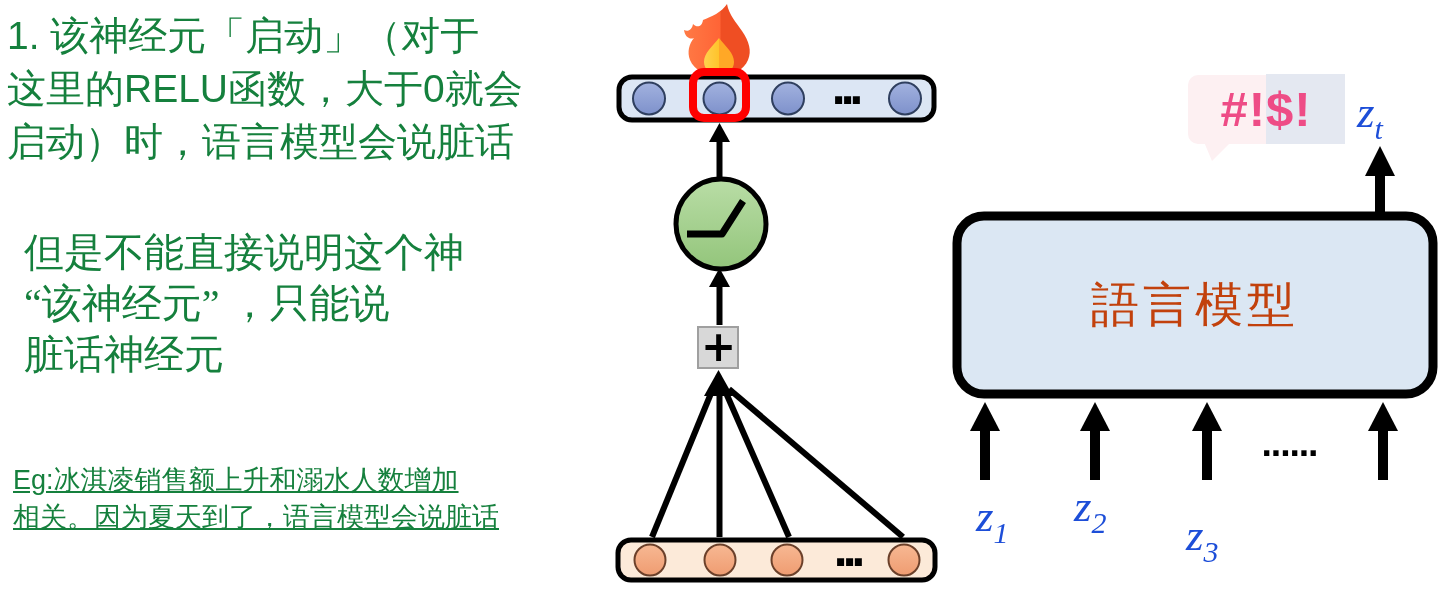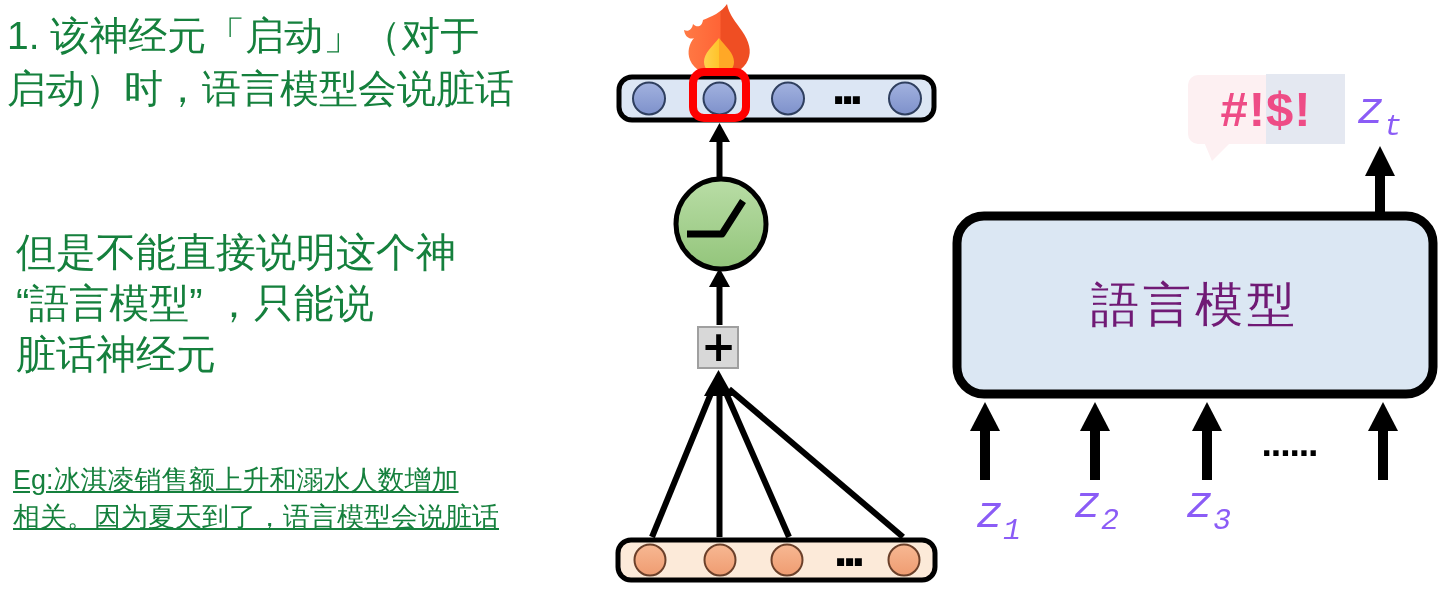--- a/index.html
+++ b/index.html
@@ -2,56 +2,57 @@
 <html><head>
 <meta charset="utf-8">
 <style>
   html,body{margin:0;padding:0;background:#fff;}
   .canvas{
     position:relative;width:1453px;height:592px;background:#ffffff;
     font-family:"Liberation Sans","DejaVu Sans",sans-serif;overflow:hidden;
   }
   .note{position:absolute;color:#15803d;white-space:nowrap;}
   .note-1{left:7px;top:9px;font-size:39px;line-height:53px;}
-  .note-2{left:16px;top:227px;font-size:40px;line-height:51px;}
+  .note-2{left:24px;top:227px;font-size:40px;line-height:51px;font-family:Liberation Serif, serif;}
   .note-eg{left:13px;top:462px;font-size:27px;line-height:37px;text-decoration:underline;}
   .diagram-svg{position:absolute;left:0;top:0;width:1453px;height:592px;}
   .svg-ellipsis{font-family:"DejaVu Sans",sans-serif;font-weight:bold;fill:#000;}
   .plus-sign{font-family:"DejaVu Sans",sans-serif;font-weight:bold;fill:#000;}
   .lm-label{
     position:absolute;left:953px;top:212px;width:484px;height:186px;
     display:flex;align-items:center;justify-content:center;
-    font-size:48px;letter-spacing:4px;color:#701a75;
+    font-size:48px;letter-spacing:4px;color:#c2410c;
   }
   .swear-label{
     position:absolute;left:1196px;top:80px;width:140px;height:58px;
     display:flex;align-items:center;justify-content:center;
     font-size:49px;font-weight:bold;color:#ee4c86;letter-spacing:1px;
   }
-  .token{position:absolute;font-family:Liberation Mono, monospace;
-    font-style:italic;font-size:45px;color:#8b5cf6;white-space:nowrap;}
+  .token{position:absolute;font-family:Liberation Serif, serif;
+    font-style:italic;font-size:45px;color:#1d4ed8;white-space:nowrap;}
   .token sub{font-size:30px;line-height:0;vertical-align:-12px;}
   .tok-zt{left:1357px;top:86px;}
   .tok-z1{left:976px;top:490px;}
   .tok-z2{left:1074px;top:480px;}
-  .tok-z3{left:1186px;top:480px;}
+  .tok-z3{left:1186px;top:509px;}
   .tok-zt1{left:1353px;top:490px;}
 </style>
 </head>
 <body>
 
 <div class="canvas">
 
   <div class="note note-1">
     <div>1. 该神经元「启动」（对于</div>
+    <div>这里的RELU函数，大于0就会</div>
     <div>启动）时，语言模型会说脏话</div>
   </div>
   <div class="note note-2">
     <div>但是不能直接说明这个神</div>
-    <div>“語言模型” ，只能说</div>
+    <div>“该神经元” ，只能说</div>
     <div>脏话神经元</div>
   </div>
   <div class="note note-eg">
     <div>Eg:冰淇凌销售额上升和溺水人数增加</div>
     <div>相关。因为夏天到了，语言模型会说脏话</div>
   </div>
 
   <svg class="diagram-svg" viewBox="0 0 1453 592">
     <defs>
       <linearGradient id="gradBlueNode" x1="0" y1="0" x2="0" y2="1">

